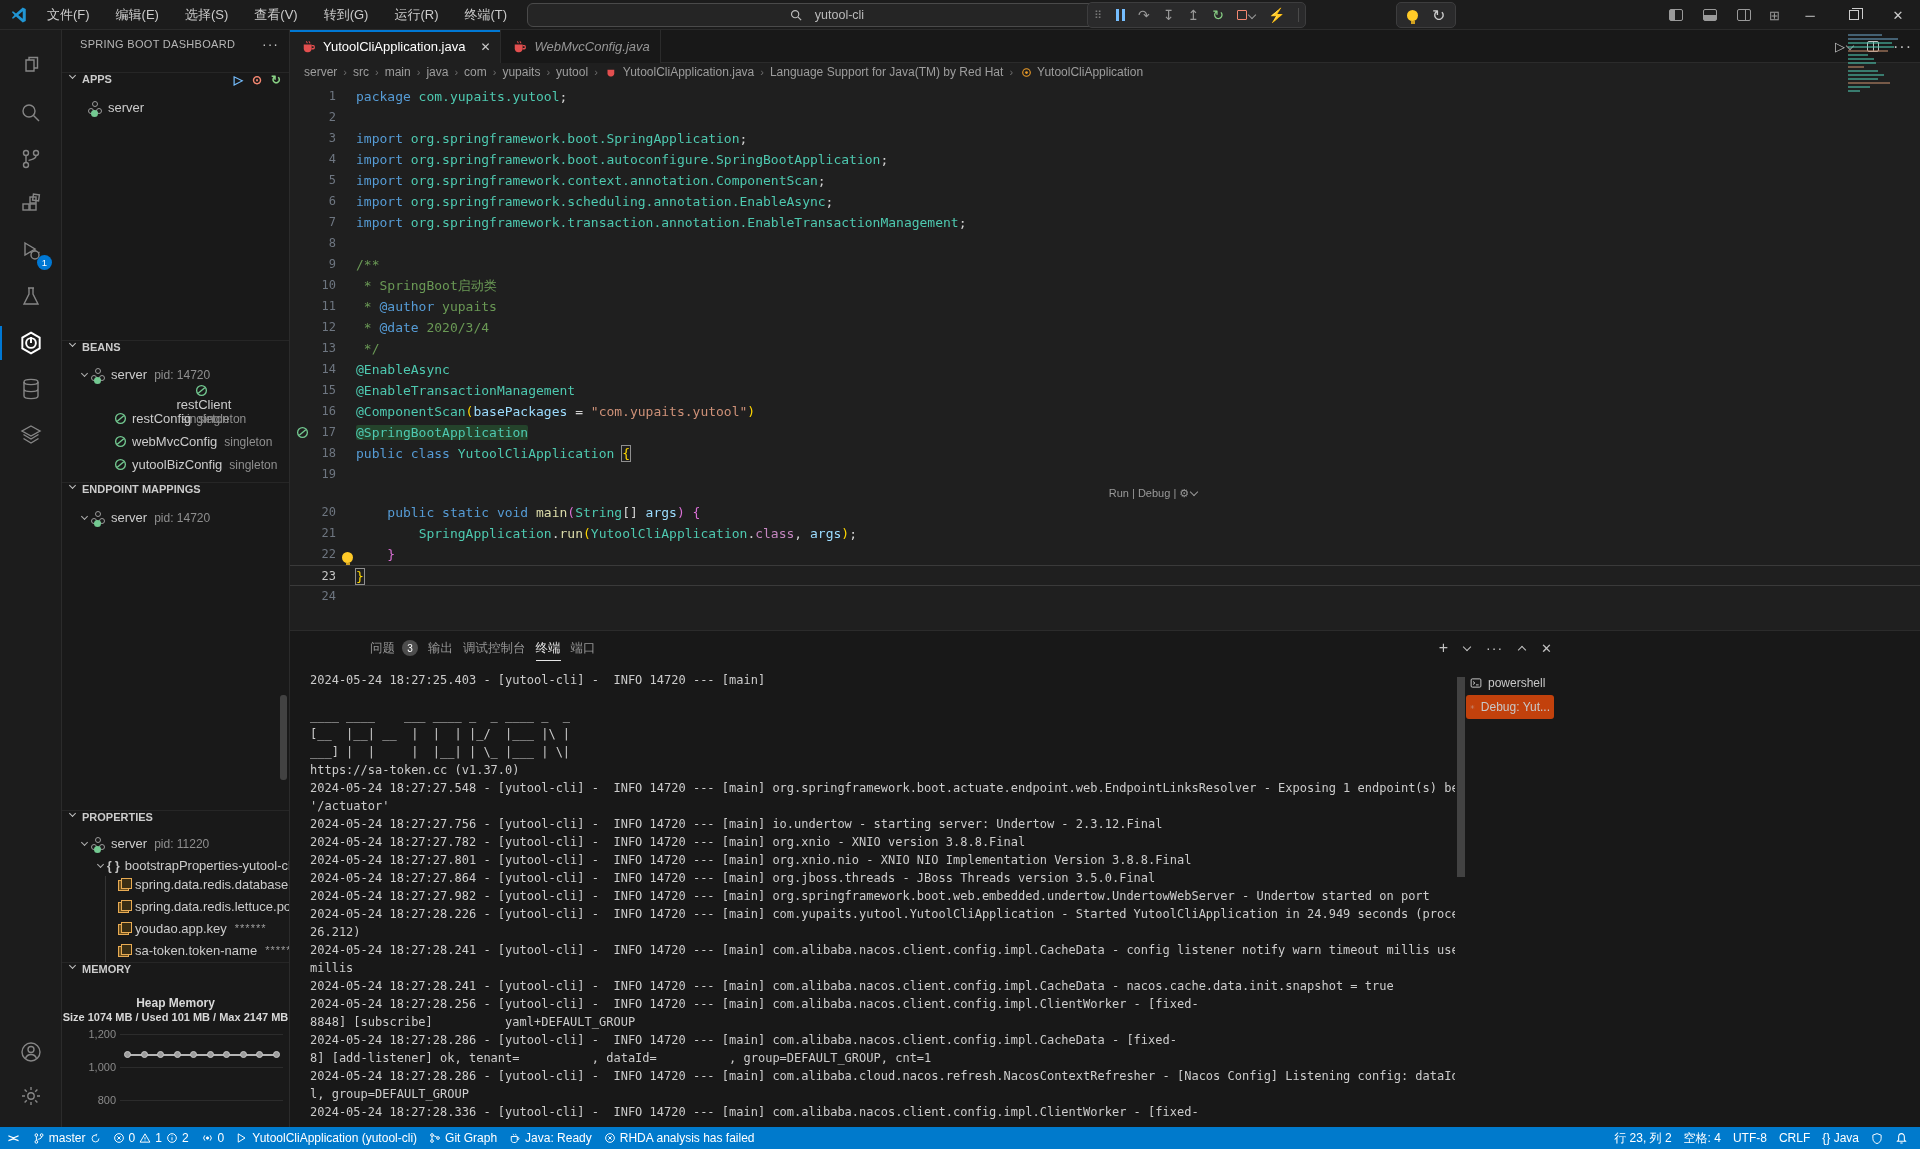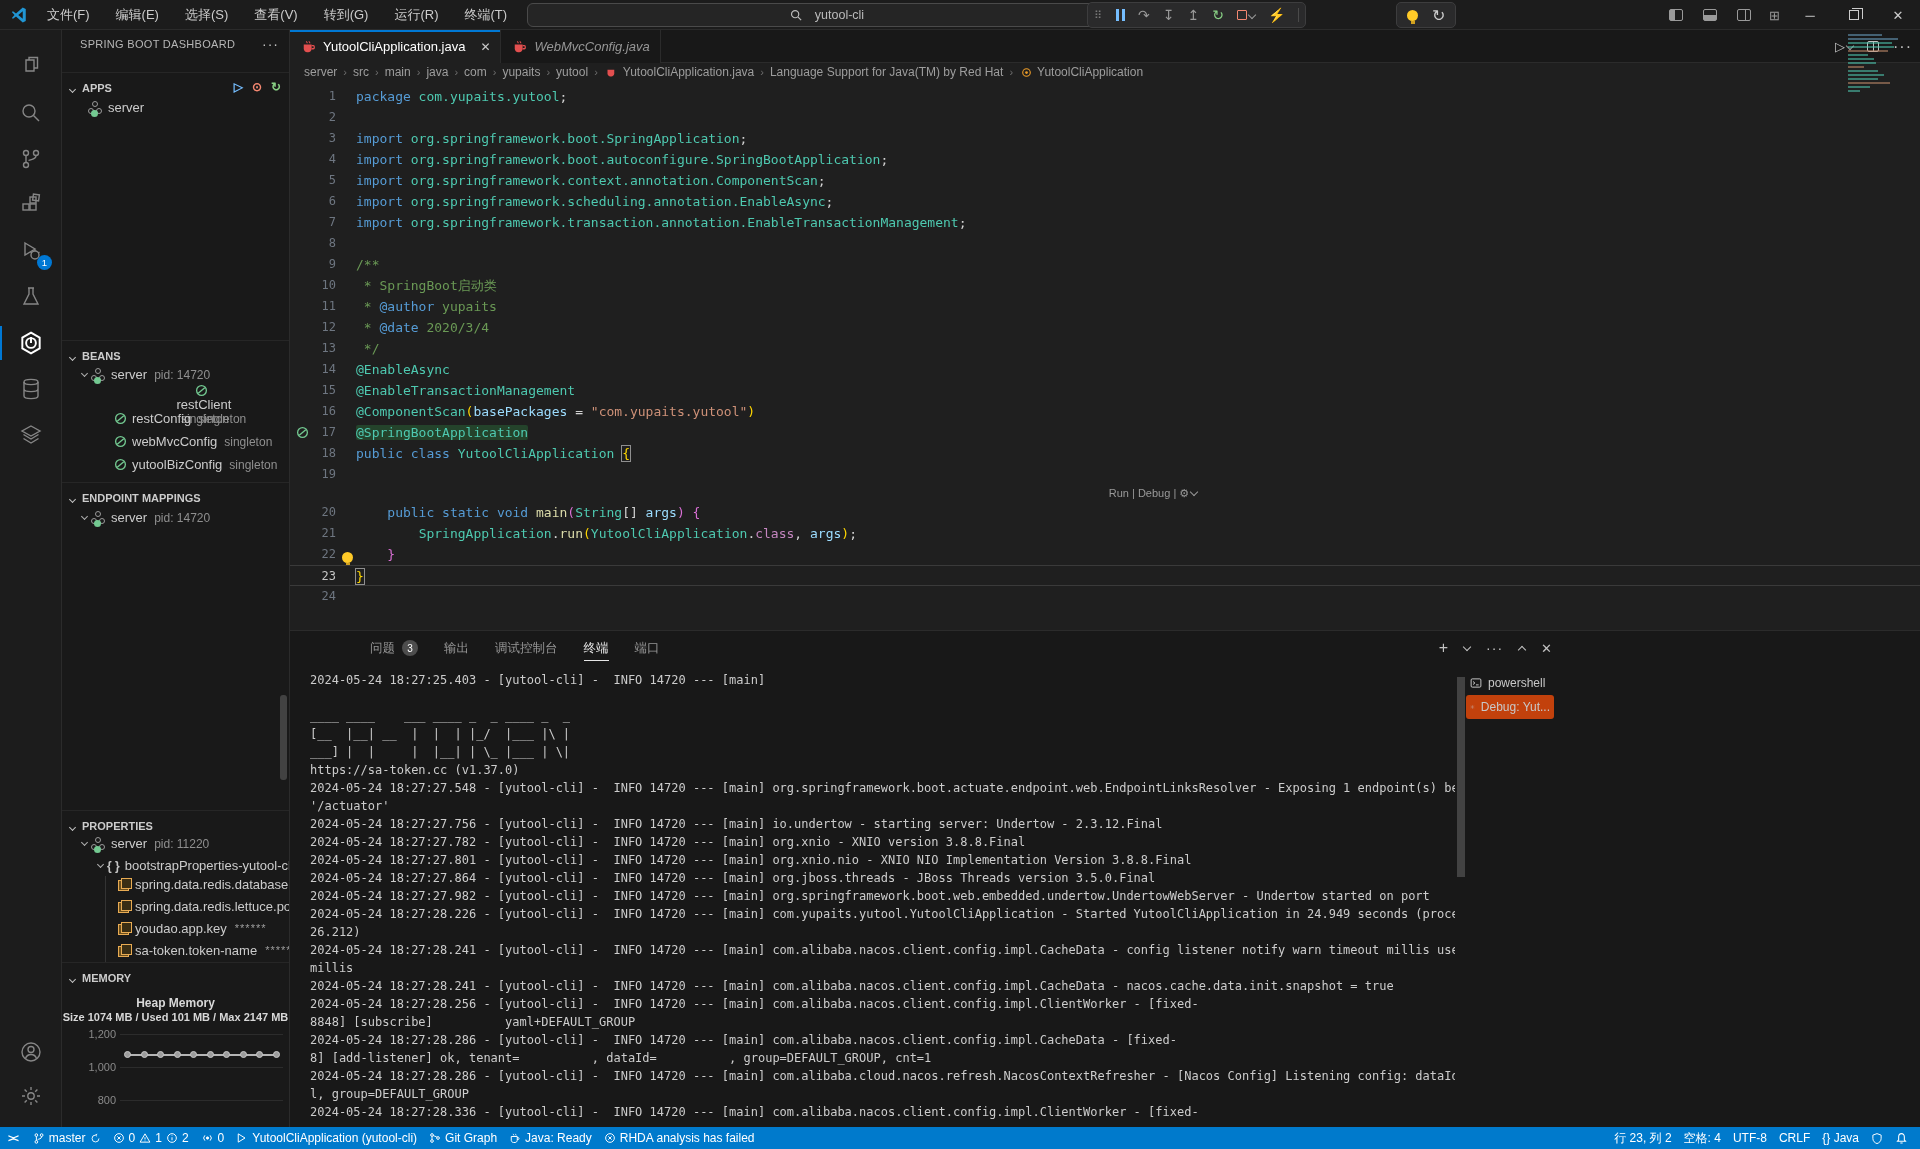--- a/index.html
+++ b/index.html
@@ -48,21 +48,21 @@
   .act-item.active svg { stroke:#ffffff; }
   .act-item.active:before { content:""; position:absolute; left:0; top:6px; bottom:6px; width:2px; background:#0078d4; }
   .act-badge { position:absolute; right:10px; bottom:4px; min-width:15px; height:15px; border-radius:50%;
     background:#0078d4; color:#fff; font-size:9.5px; display:flex; align-items:center; justify-content:center; }
 
   
   #sidebar { position:absolute; left:62px; top:30px; width:228px; bottom:22px; background:#191919;
     border-right:1px solid #2b2b2b; overflow:hidden; font-size:13px; }
   #sidebar-title { position:absolute; left:18px; top:8px; font-size:11px; color:#b6b6b6; letter-spacing:.3px; }
   #sidebar-more { position:absolute; right:10px; top:6px; color:#c2c2c2; font-size:14px; letter-spacing:1px;}
-  .section-head { position:absolute; left:0; right:0; height:22px; display:flex; align-items:flex-end;
+  .section-head { position:absolute; left:0; right:0; height:22px; display:flex; align-items:flex-start;
     font-size:11px; font-weight:bold; color:#cccccc; border-top:1px solid #262626; background:#191919; }
   .sec-chev { width:5px; height:5px; border-right:1.4px solid #c2c2c2; border-bottom:1.4px solid #c2c2c2;
     transform:rotate(45deg); margin:0 7px 2px 8px; flex:0 0 auto;}
   .apps-actions { position:absolute; right:8px; display:flex; gap:9px; font-size:12px; }
   .tree-row { position:absolute; left:0; right:0; height:23px; display:flex; align-items:center; color:#cccccc; }
   .tree-row .lbl { margin-left:5px; }
   .dim { color:#8f8f8f; font-size:12px; margin-left:7px; }
   .tchev { width:5px; height:5px; border-right:1.3px solid #b0b0b0; border-bottom:1.3px solid #b0b0b0;
     transform:rotate(45deg); margin:0 4px 2px 0; flex:0 0 auto;}
   .spring-app-ic { position:relative; width:15px; height:14px; flex:0 0 auto;}
@@ -111,21 +111,21 @@
   .tk-fn{color:#dcdcaa} .tk-var{color:#9cdcfe} .tk-str{color:#ce9178} .tk-b1{color:#ffd700}
   .tk-b2{color:#da70d6} .tk-ctrl{color:#c586c0} .tk-pl{color:#d4d4d4}
   .tk-hl{color:#4ec9b0; background:rgba(46,134,66,.35); border-radius:2px;}
   .tk-box{color:#ffd700; outline:1px solid #8f8f8f;}
   .gut-ic { position:absolute; }
   #minimap { position:absolute; right:14px; top:4px; width:58px; height:64px; }
   #minimap span { display:block; height:2px; margin-bottom:2px; background:#4ec9b0; opacity:.55; }
 
   
   #panel { position:absolute; left:290px; top:630px; right:0; bottom:22px; background:#181818; border-top:1px solid #2b2b2b;}
-  #panel-tabs { position:absolute; left:80px; top:0; height:34px; display:flex; align-items:center; gap:26px;
+  #panel-tabs { position:absolute; left:80px; top:0; height:34px; display:flex; align-items:center; gap:10px;
     font-size:12.5px; color:#969696; }
   .ptab { display:flex; align-items:center; gap:7px; height:34px; cursor:pointer; position:relative;}
   .ptab.active { color:#e7e7e7; }
   .ptab.active:after { content:""; position:absolute; left:0; right:0; bottom:4px; height:1px; background:#e7e7e7; }
   .pbadge { min-width:16px; height:16px; border-radius:50%; background:#4d4d4d; color:#ffffff; font-size:10px;
     display:flex; align-items:center; justify-content:center; }
   #panel-actions { position:absolute; right:368px; top:0; height:34px; display:flex; align-items:center; gap:16px; color:#c2c2c2; font-size:14px;}
   .pchev { width:6px; height:6px; border-right:1.5px solid #c2c2c2; border-bottom:1.5px solid #c2c2c2; display:inline-block;}
   .pchev.d{ transform:rotate(45deg); margin-bottom:3px;} .pchev.u{ transform:rotate(-135deg); margin-top:4px;}
   #terminal { position:absolute; left:20px; top:40px; right:465px; bottom:0; overflow:hidden;

